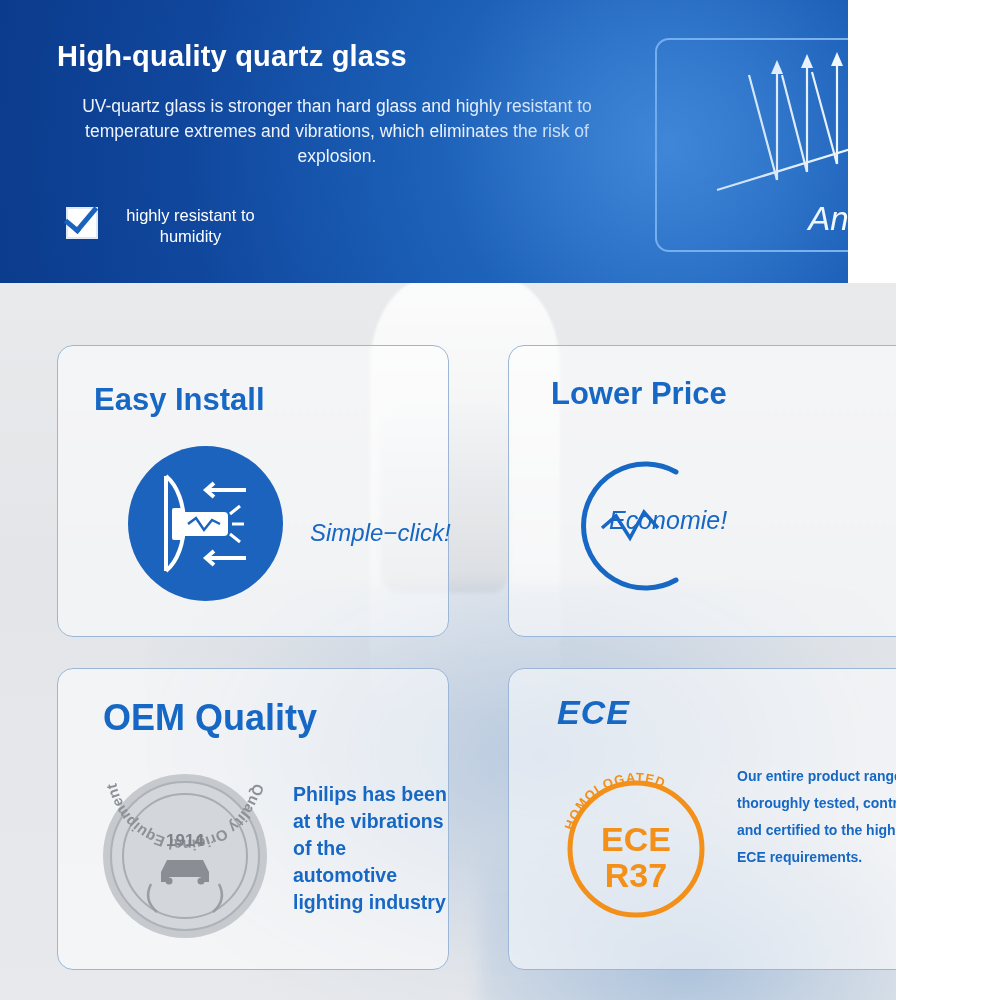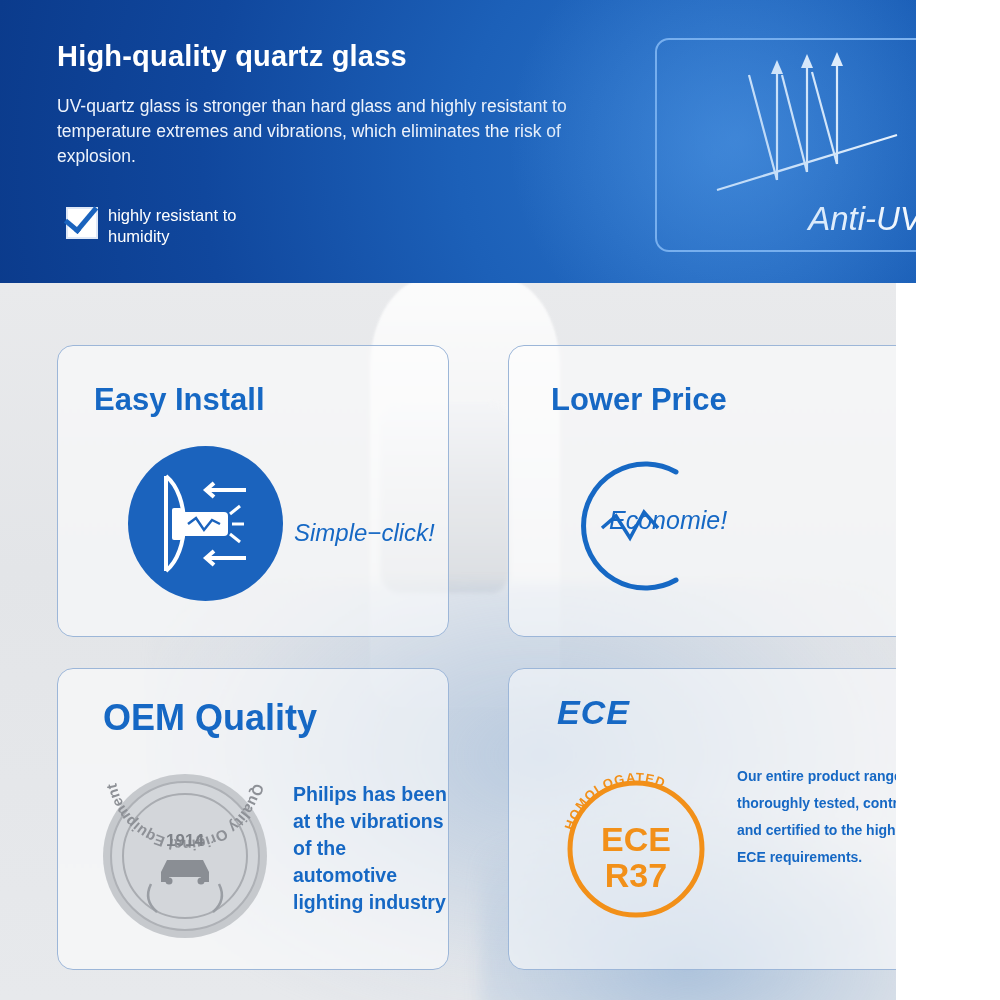--- a/index.html
+++ b/index.html
@@ -9,25 +9,26 @@
     background:#ffffff;
     overflow:hidden;
     position:relative;
   }
   .page{
     position:absolute;inset:0;
     background:#ffffff;
   }
   
   .banner{
-    position:absolute;left:0;top:0;width:916px;height:283px;
+    position:absolute;left:0;top:0;width:848px;height:283px;
     background:
       radial-gradient(circle at 78% 55%, #2a72c8 0%, #1c60b8 35%, #10479d 70%, #0b3b8c 100%),
       linear-gradient(180deg,#10479d,#0b3c8e);
     overflow:hidden;
+    text-align:center;
   }
   .banner:after{
     content:"";position:absolute;right:-80px;top:-120px;width:520px;height:520px;
     background:radial-gradient(circle,rgba(90,160,235,.45) 0%,rgba(40,110,200,0) 62%);
   }
   .banner-title{
     position:absolute;left:57px;top:40px;
     color:#ffffff;font-size:29px;font-weight:bold;letter-spacing:.2px;
   }
   .banner-desc{
@@ -97,31 +98,31 @@
   }
   .card.c1{left:57px;top:62px;width:390px;height:290px;}
   .card.c2{left:508px;top:62px;width:437px;height:290px;}
   .card.c3{left:57px;top:385px;width:390px;height:300px;}
   .card.c4{left:508px;top:385px;width:437px;height:300px;}
 
   .card-title{
     position:absolute;font-weight:bold;color:#1668c4;
   }
   .c1 .card-title{left:36px;top:36px;font-size:31px;}
-  .c2 .card-title{left:42px;top:36px;font-size:31px;}
+  .c2 .card-title{left:42px;top:30px;font-size:31px;}
   .c3 .card-title{left:45px;top:28px;font-size:36px;}
   .c4 .card-title{left:48px;top:24px;font-size:34px;font-style:italic;letter-spacing:1px;}
 
   
   .ei-circle{
     position:absolute;left:70px;top:100px;width:155px;height:155px;border-radius:50%;
     background:#1b63bd;
   }
   .ei-script{
-    position:absolute;left:236px;top:173px;color:#1668c4;font-size:24px;font-style:italic;
+    position:absolute;left:252px;top:173px;color:#1668c4;font-size:24px;font-style:italic;
   }
   
   .lp-arc{position:absolute;left:45px;top:100px;width:160px;height:160px;}
   .lp-script{position:absolute;left:100px;top:160px;color:#1668c4;font-size:25px;font-style:italic;}
 
   
   .oem-seal{
     position:absolute;left:35px;top:95px;width:185px;height:185px;
   }
   .oem-text{

